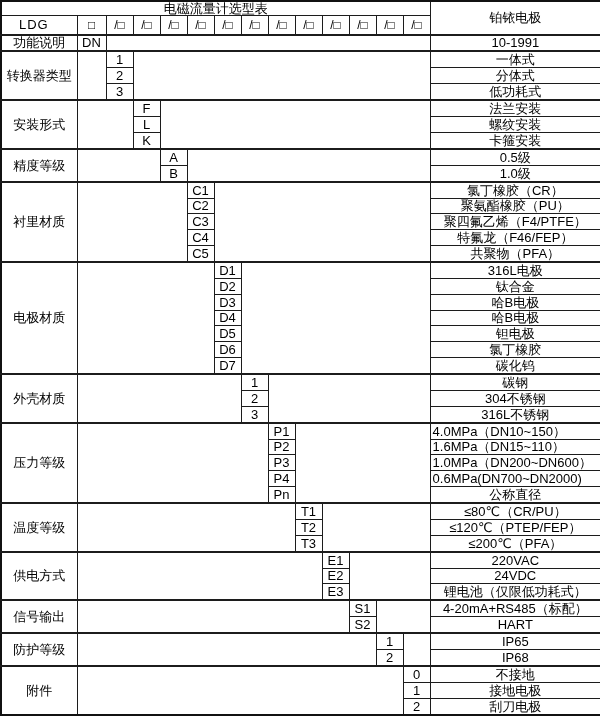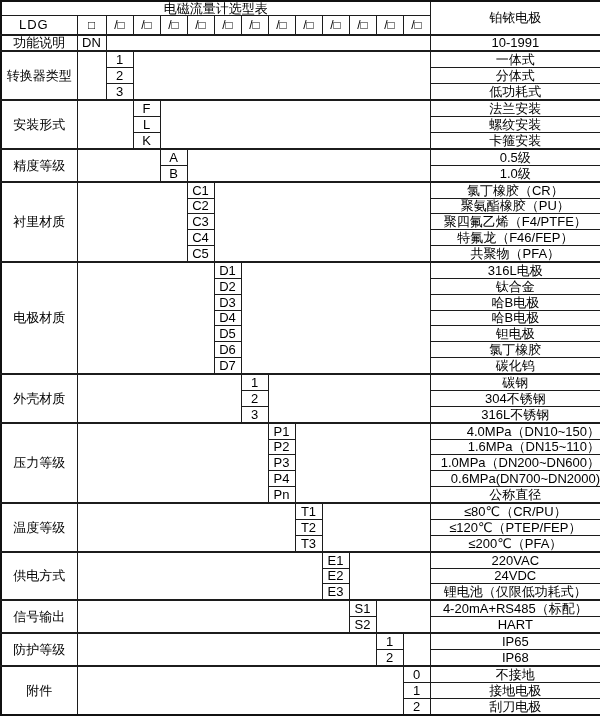--- a/index.html
+++ b/index.html
@@ -8,21 +8,21 @@
         font-family:"Liberation Sans","DejaVu Sans",sans-serif;font-size:13px;
         color:#000000;background:#ffffff;}
   td{border:1px solid #1c1c1c;text-align:center;vertical-align:middle;
      padding:0;overflow:hidden;white-space:nowrap;line-height:1;}
   table{border:2px solid #111111;}
   tr.gs > td{border-top-width:2px;}
   td.title{font-size:13px;}
   td.ldg{text-align:left;padding-left:17px;letter-spacing:1px;}
   td.slot{font-size:12px;}
   td.box{font-size:12px;}
-  td.fn-left{text-align:right;padding-left:2px;}
+  td.fn-left{text-align:left;padding-left:2px;}
   tr.r-title{height:14px;}
   tr.r-ldg{height:19px;}
 </style>
 </head>
 <body>
 
 <div id="sheet">
 <table>
   <colgroup>
     <col style="width:76px">

